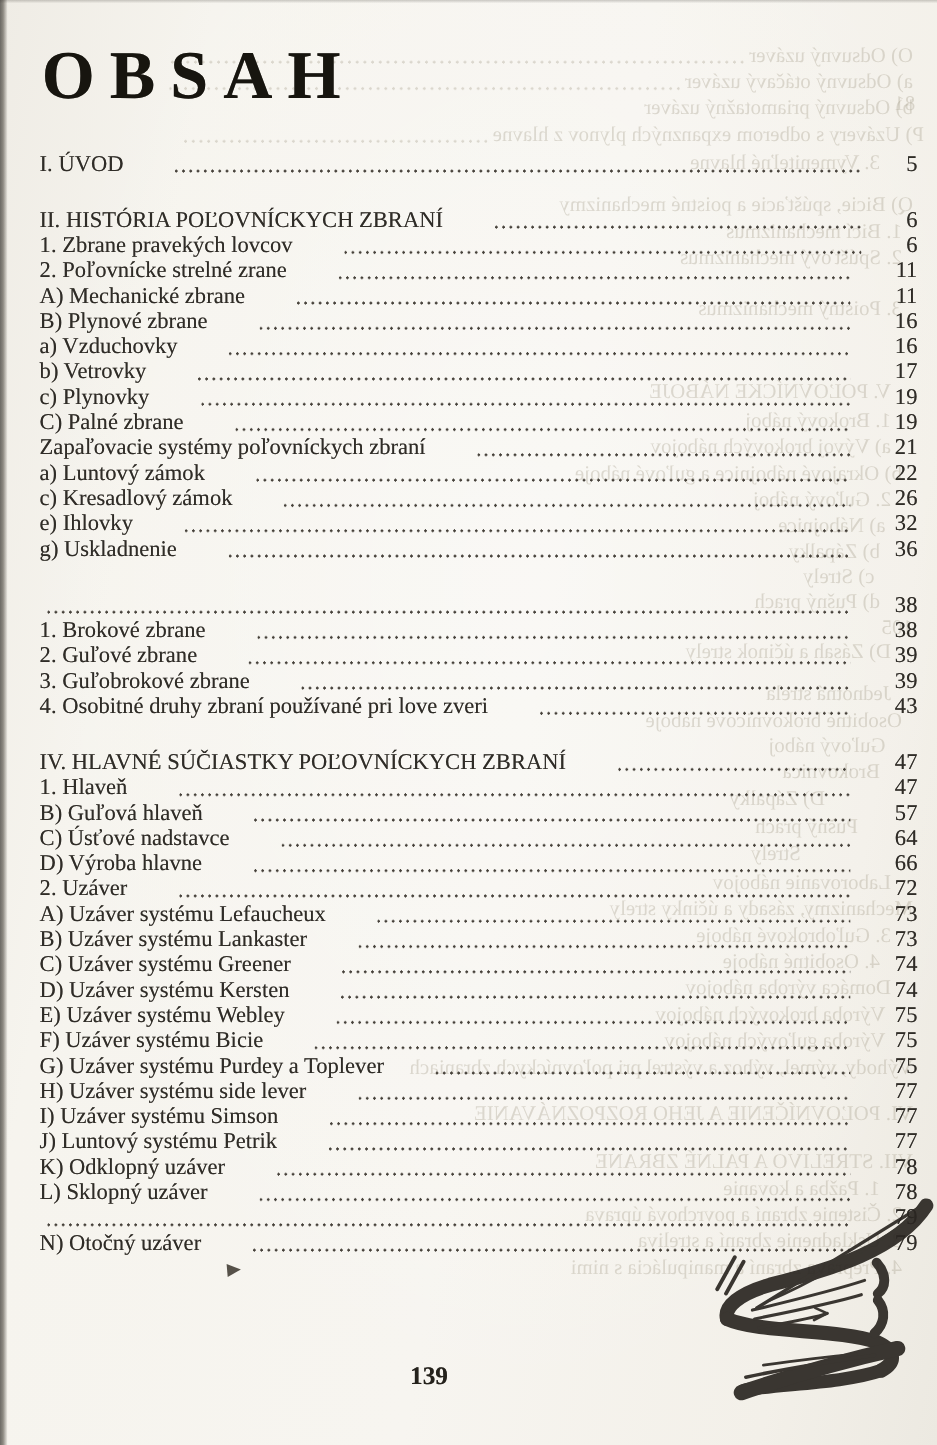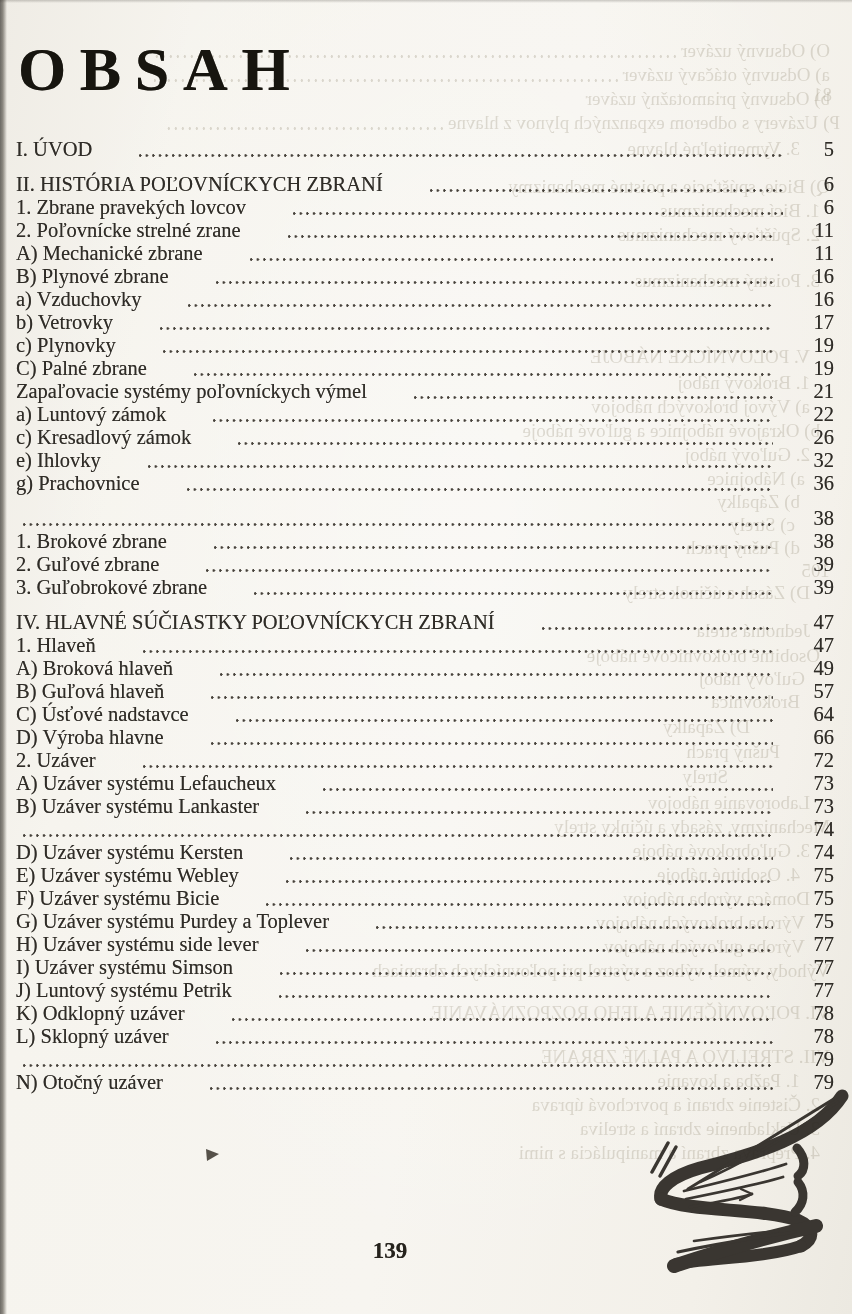--- a/index.html
+++ b/index.html
@@ -27,28 +27,28 @@
     position:absolute;display:flex;align-items:baseline;
     transform:scaleX(-1);
     color:#a29a87;opacity:.33;filter:blur(.7px);
     font-size:19px;white-space:nowrap;
   }
   .bleed-line .bl-leader{flex:1 1 auto;align-self:flex-end;height:3px;margin:0 4px 4px 5px;
     background-image:radial-gradient(circle at 1.2px 1.5px,#a29a87 1.1px,rgba(0,0,0,0) 1.4px);
     background-size:7px 3px;background-repeat:repeat-x;}
 
   
-  #content{position:absolute;left:16px;right:18px;top:38px;z-index:3;}
+  #content{position:absolute;left:36px;right:18px;top:38px;z-index:3;}
   #title{
     font-size:62px;line-height:1;font-weight:bold;color:#17150f;
     letter-spacing:.22em;margin:0 0 0 2px;
     text-shadow:0 0 .6px rgba(23,21,15,.6);
   }
   #toc{margin-top:38px;}
-  .toc-section{margin-top:12px;}
+  .toc-section{margin-top:28px;}
   .toc-section:first-child{margin-top:0;}
   .row{display:flex;align-items:baseline;height:23px;font-size:20.5px;
     text-shadow:0 0 .45px rgba(47,44,39,.55);gap:40px;}
   .lbl{white-space:nowrap;}
   .leader{flex:1 1 auto;align-self:flex-end;height:3px;margin:0 1px 4.5px 7px;
     background-image:radial-gradient(circle at 1.2px 1.5px,#46413a 1.12px,rgba(0,0,0,0) 1.4px);
     background-size:6.6px 3px;background-repeat:repeat-x;}
   .pg{white-space:nowrap;}
 
   #folio{position:absolute;left:0;right:72px;top:1238px;text-align:center;
@@ -245,41 +245,41 @@
             <span class="lbl">c) Plynovky</span>
             <span class="leader"></span>
             <span class="pg">19</span>
           </div>
           <div class="row">
             <span class="lbl">C) Palné zbrane</span>
             <span class="leader"></span>
             <span class="pg">19</span>
           </div>
           <div class="row">
-            <span class="lbl">Zapaľovacie systémy poľovníckych výmel</span>
+            <span class="lbl">Zapaľovacie systémy poľovníckych zbraní</span>
             <span class="leader"></span>
             <span class="pg">21</span>
           </div>
           <div class="row">
             <span class="lbl">a) Luntový zámok</span>
             <span class="leader"></span>
             <span class="pg">22</span>
           </div>
           <div class="row">
             <span class="lbl">c) Kresadlový zámok</span>
             <span class="leader"></span>
             <span class="pg">26</span>
           </div>
           <div class="row">
             <span class="lbl">e) Ihlovky</span>
             <span class="leader"></span>
             <span class="pg">32</span>
           </div>
           <div class="row">
-            <span class="lbl">g) Prachovnice</span>
+            <span class="lbl">g) Uskladnenie</span>
             <span class="leader"></span>
             <span class="pg">36</span>
           </div>
         </div>
         <div class="toc-section">
           <div class="row">
             <span class="leader"></span>
             <span class="pg">38</span>
           </div>
           <div class="row">
@@ -290,38 +290,38 @@
           <div class="row">
             <span class="lbl">2. Guľové zbrane</span>
             <span class="leader"></span>
             <span class="pg">39</span>
           </div>
           <div class="row">
             <span class="lbl">3. Guľobrokové zbrane</span>
             <span class="leader"></span>
             <span class="pg">39</span>
           </div>
+          <div class="row">
+            <span class="lbl">4. Osobitné druhy zbraní používané pri love zveri</span>
+            <span class="leader"></span>
+            <span class="pg">43</span>
+          </div>
         </div>
         <div class="toc-section">
           <div class="row">
             <span class="lbl">IV. HLAVNÉ SÚČIASTKY POĽOVNÍCKYCH ZBRANÍ</span>
             <span class="leader"></span>
             <span class="pg">47</span>
           </div>
           <div class="row">
             <span class="lbl">1. Hlaveň</span>
             <span class="leader"></span>
             <span class="pg">47</span>
           </div>
           <div class="row">
-            <span class="lbl">A) Broková hlaveň</span>
-            <span class="leader"></span>
-            <span class="pg">49</span>
-          </div>
-          <div class="row">
             <span class="lbl">B) Guľová hlaveň</span>
             <span class="leader"></span>
             <span class="pg">57</span>
           </div>
           <div class="row">
             <span class="lbl">C) Úsťové nadstavce</span>
             <span class="leader"></span>
             <span class="pg">64</span>
           </div>
           <div class="row">
@@ -338,20 +338,21 @@
             <span class="lbl">A) Uzáver systému Lefaucheux</span>
             <span class="leader"></span>
             <span class="pg">73</span>
           </div>
           <div class="row">
             <span class="lbl">B) Uzáver systému Lankaster</span>
             <span class="leader"></span>
             <span class="pg">73</span>
           </div>
           <div class="row">
+            <span class="lbl">C) Uzáver systému Greener</span>
             <span class="leader"></span>
             <span class="pg">74</span>
           </div>
           <div class="row">
             <span class="lbl">D) Uzáver systému Kersten</span>
             <span class="leader"></span>
             <span class="pg">74</span>
           </div>
           <div class="row">
             <span class="lbl">E) Uzáver systému Webley</span>

